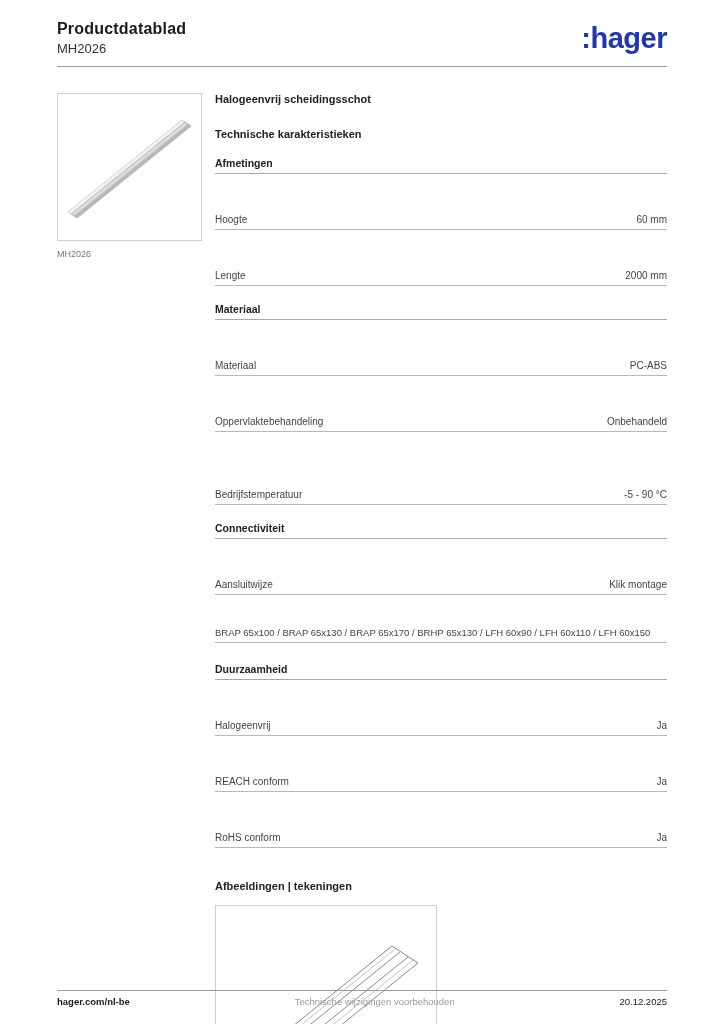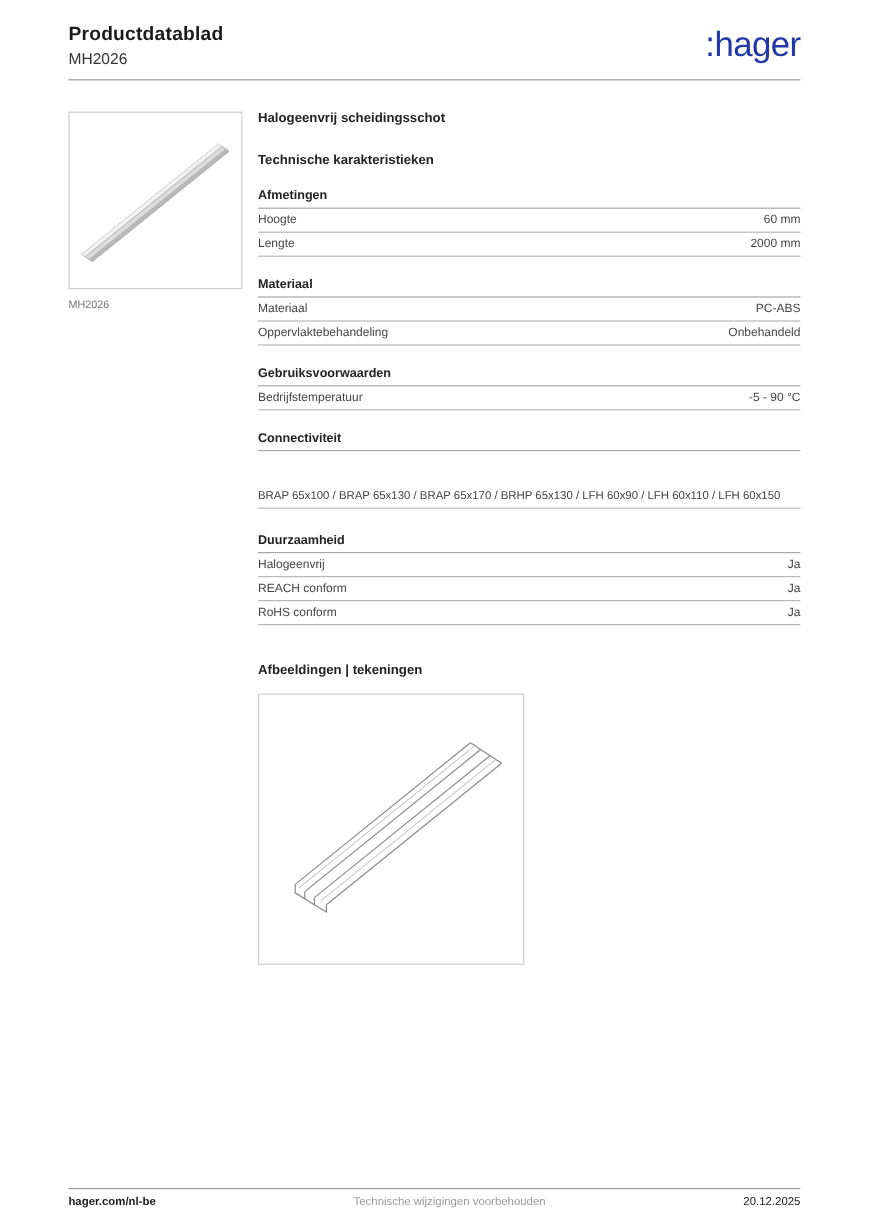--- a/index.html
+++ b/index.html
@@ -12,21 +12,21 @@
     overflow: hidden;
   }
   .page { position: absolute; inset: 0; background: #fff; }
 
   
   .header { position: absolute; left: 57px; top: 20px; right: 57px; }
   .doc-title { font-size: 16px; font-weight: bold; color: #1a1a1a; letter-spacing: .2px; }
   .doc-code  { font-size: 13px; color: #333; margin-top: 3px; }
   .brand-logo {
     position: absolute; right: 0; top: 2px;
-    font-size: 29px; font-weight: normal; color: #2338a5;
+    font-size: 29px; font-weight: bold; color: #2338a5;
     letter-spacing: -0.5px;
   }
   .header-rule { position: absolute; left: 57px; right: 57px; top: 66px; border-top: 1px solid #9a9a9a; }
 
   
   .left-col { position: absolute; left: 57px; top: 93px; width: 145px; }
   .thumb-box { width: 145px; height: 148px; border: 1px solid #cfcfcf; background: #fff; }
   .thumb-caption { margin-top: 8px; font-size: 9px; color: #777; }
 
   
@@ -38,21 +38,21 @@
   .group-title {
     font-size: 10.5px; font-weight: bold; color: #222;
     padding-bottom: 4px; border-bottom: 1px solid #a8a8a8;
   }
   .row {
     display: flex; justify-content: space-between; align-items: baseline;
     font-size: 10px; color: #444;
     padding: 4px 0 4px; border-bottom: 1px solid #b8b8b8;
   }
   .row .label { text-align: center; }
-  .row .value { text-align: left; color: #444; }
+  .row .value { text-align: left; color: #444; margin-top: 36px; }
 
   .group-geschikt { margin-top: 28px; }
   .full-row {
     font-size: 9.5px; color: #444;
     padding: 4px 0 4px; border-bottom: 1px solid #b8b8b8;
     white-space: nowrap;
   }
   .group-duurzaamheid { margin-top: 20px; }
 
   .images-title { font-size: 11px; font-weight: bold; color: #222; margin-top: 32px; }
@@ -113,29 +113,32 @@
         <span class="label">Materiaal</span>
         <span class="value">PC-ABS</span>
       </div>
       <div class="row">
         <span class="label">Oppervlaktebehandeling</span>
         <span class="value">Onbehandeld</span>
       </div>
     </div>
 
     <div class="group">
-      <div class="group-title">Gebruiksvoorwaarden</div>
       <div class="row">
         <span class="label">Bedrijfstemperatuur</span>
         <span class="value">-5 - 90 °C</span>
       </div>
     </div>
 
     <div class="group">
       <div class="group-title">Connectiviteit</div>
+      <div class="row">
+        <span class="label">Aansluitwijze</span>
+        <span class="value">Klik montage</span>
+      </div>
     </div>
 
     <div class="group group-geschikt">
       <div class="full-row">BRAP 65x100 / BRAP 65x130 / BRAP 65x170 / BRHP 65x130 / LFH 60x90 / LFH 60x110 / LFH 60x150</div>
     </div>
 
     <div class="group group-duurzaamheid">
       <div class="group-title">Duurzaamheid</div>
       <div class="row">
         <span class="label">Halogeenvrij</span>

